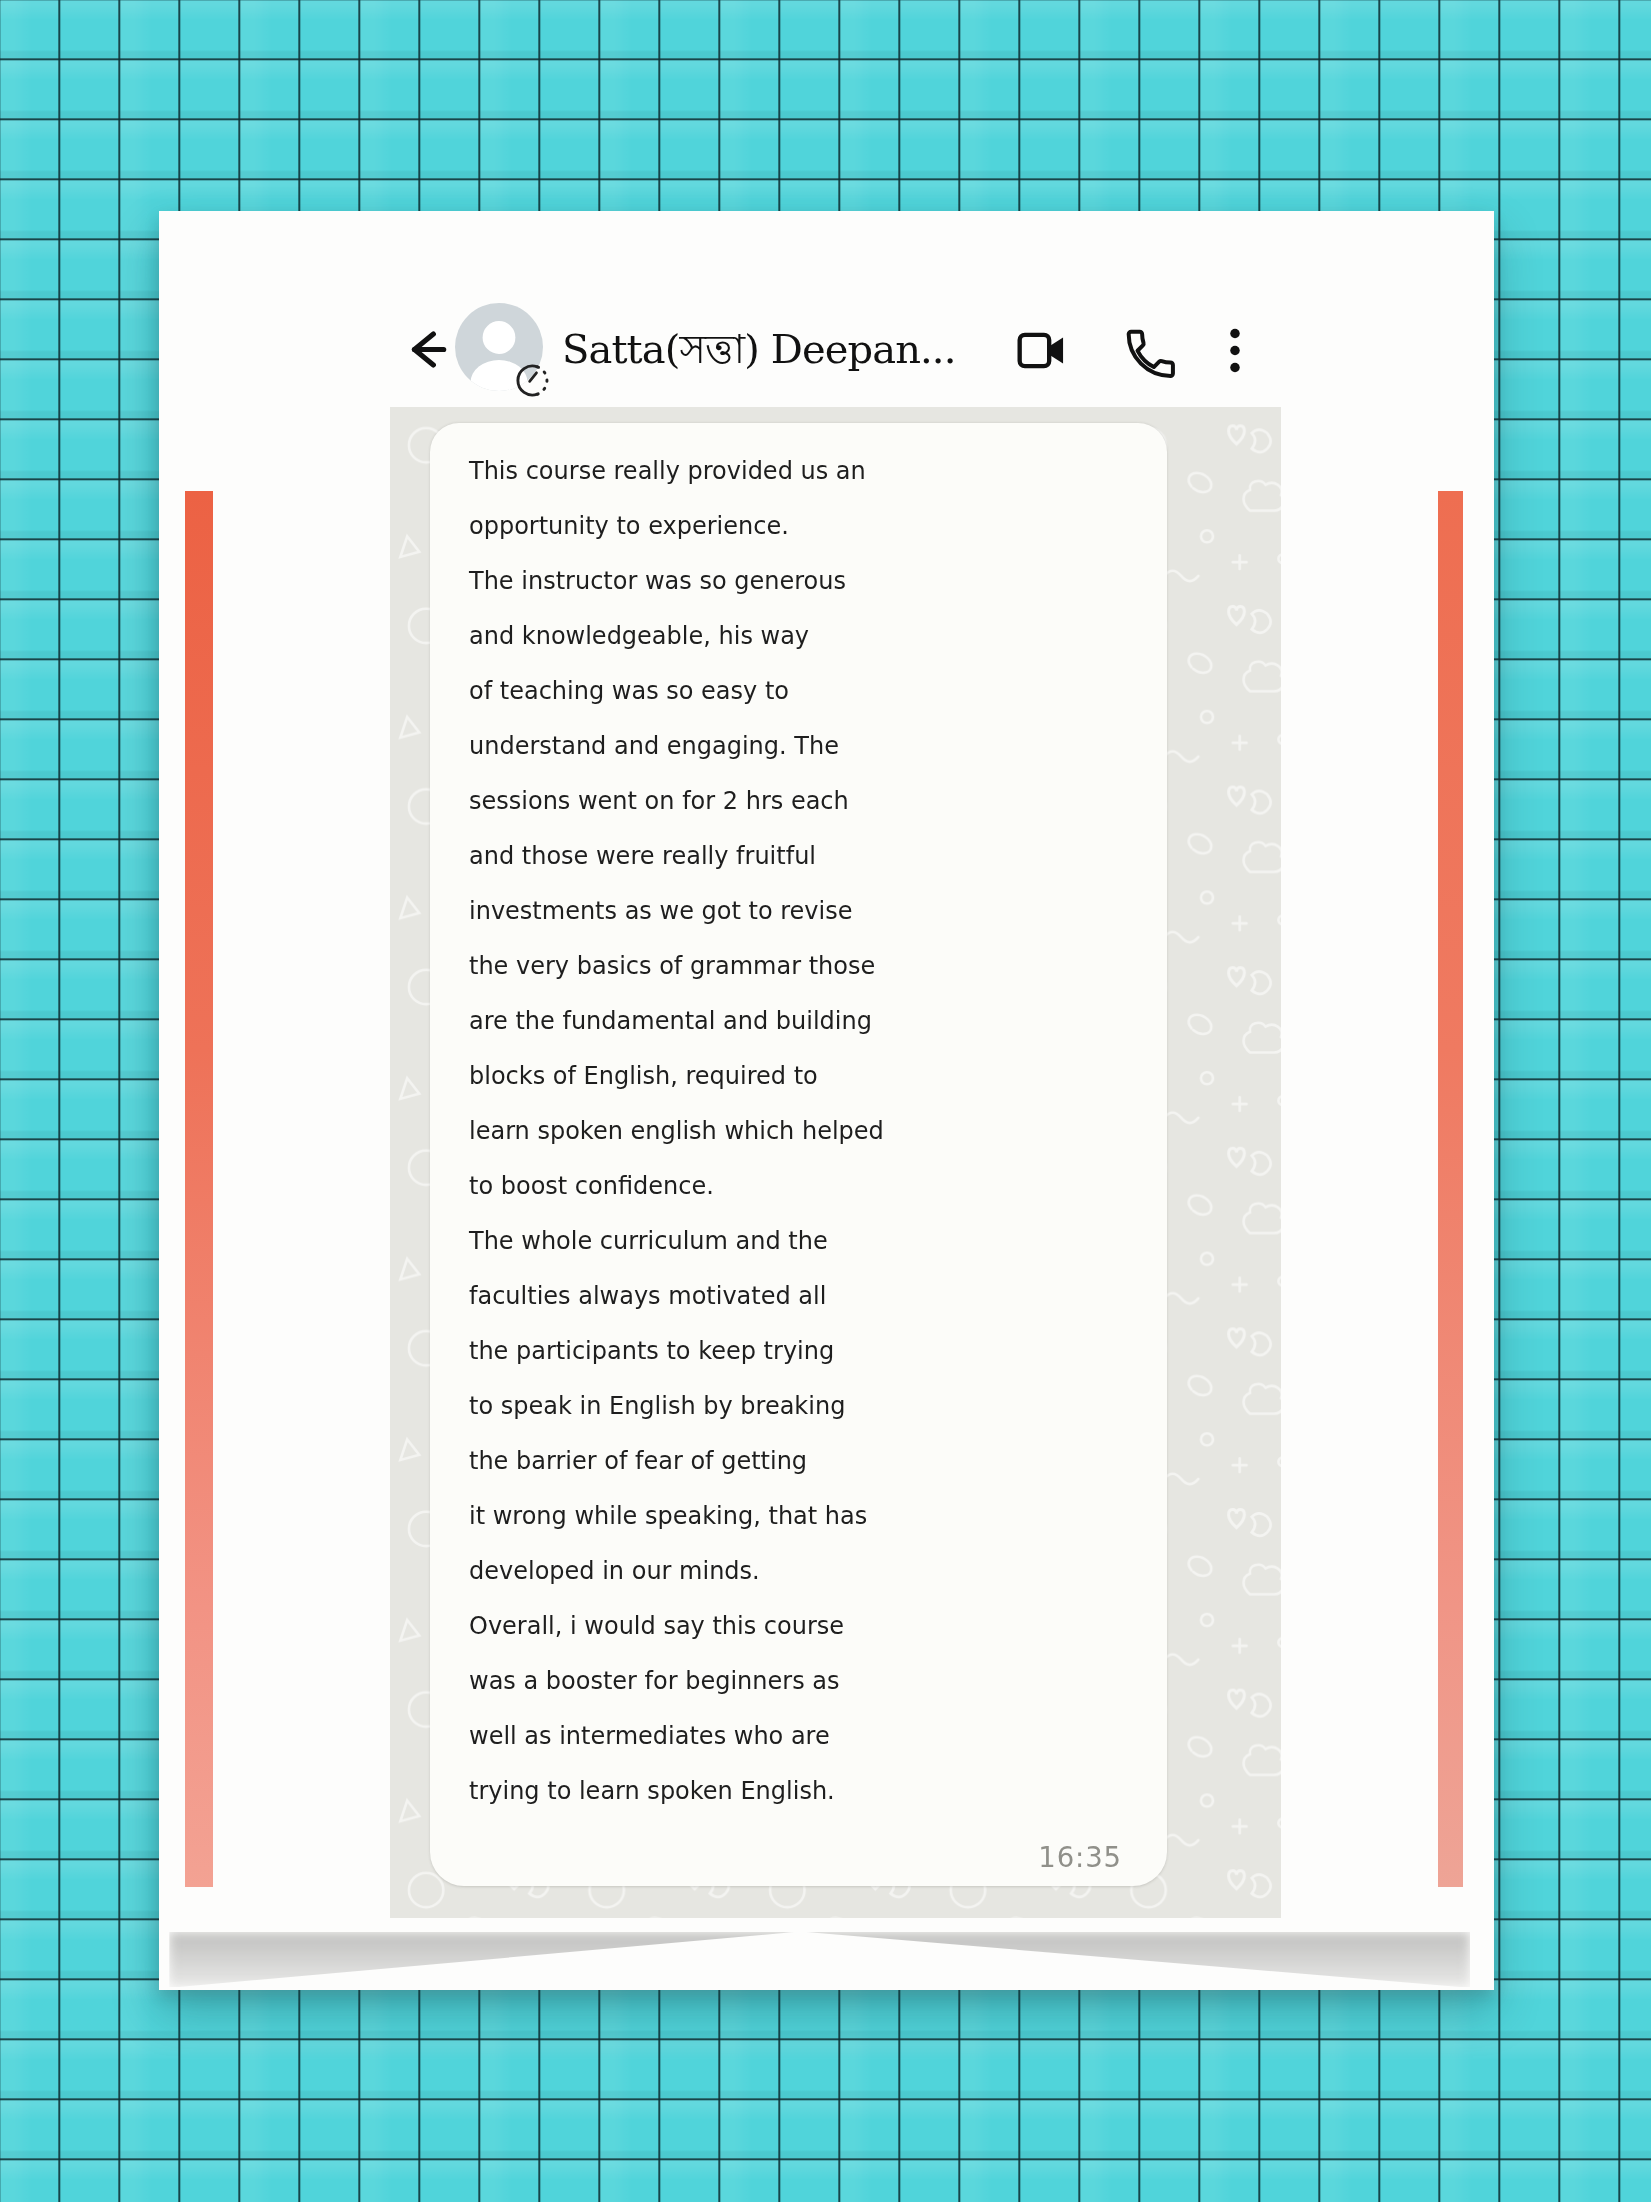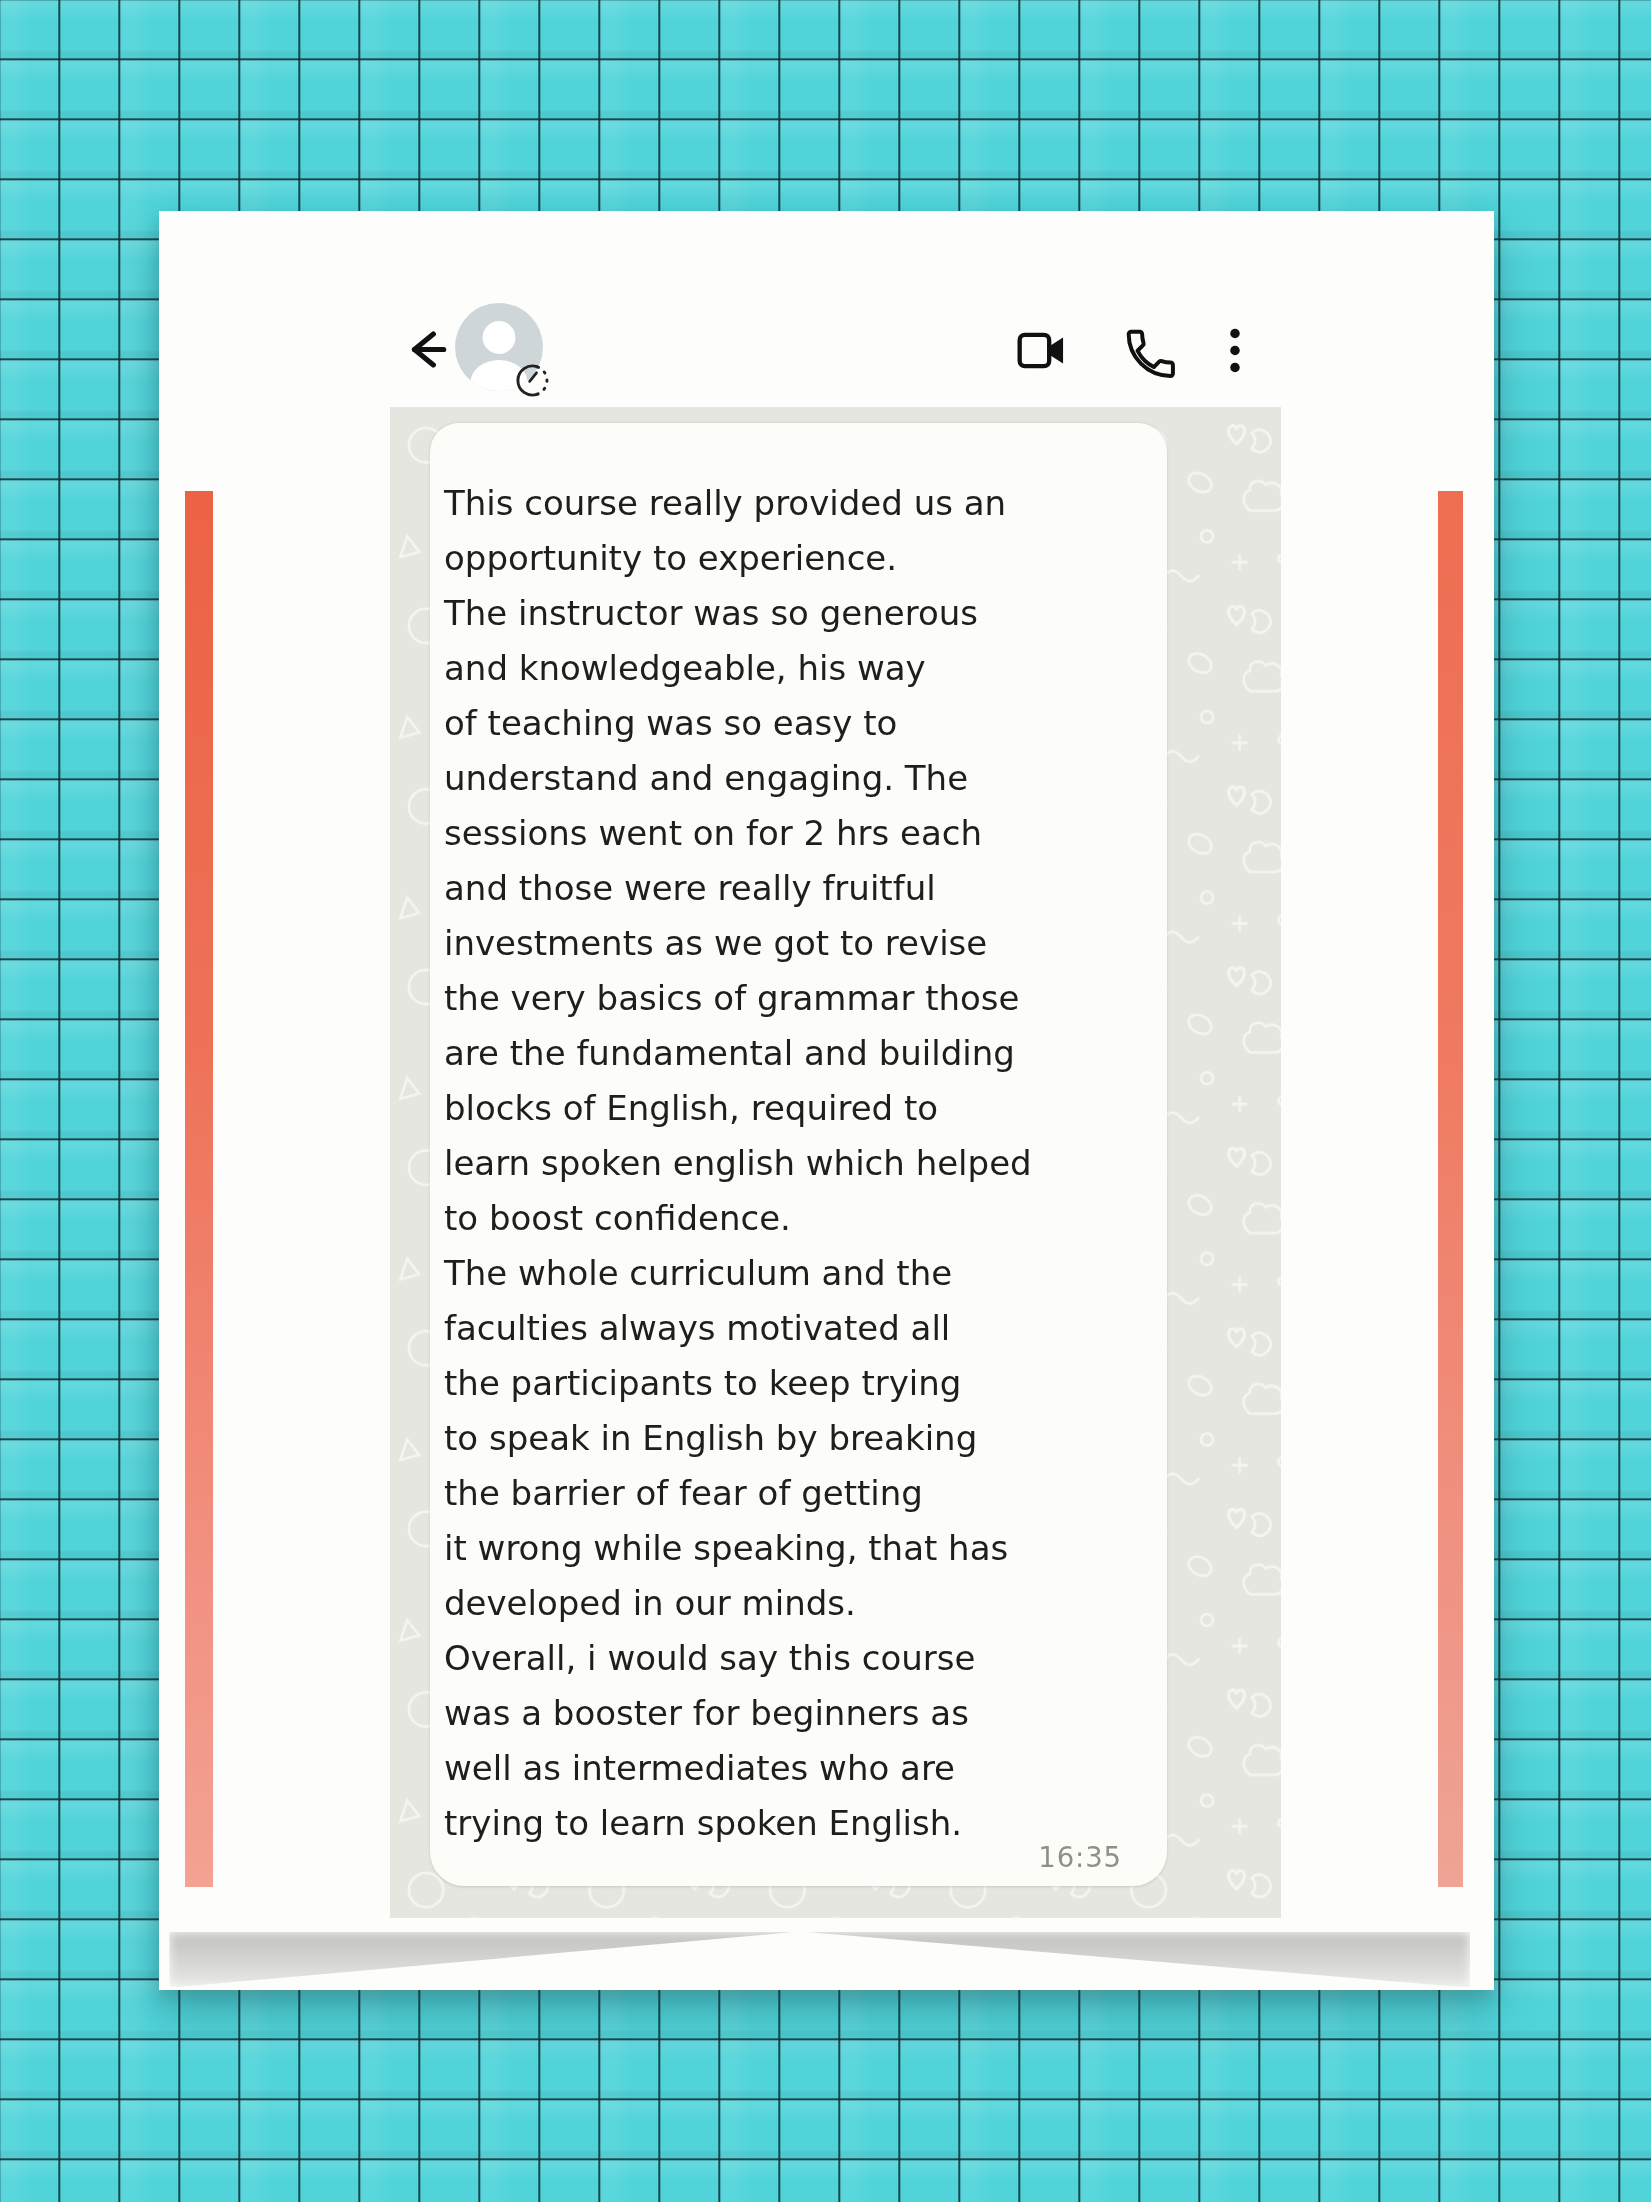--- a/index.html
+++ b/index.html
@@ -54,23 +54,23 @@
     background:#e6e6e1;overflow:hidden;
   }
   .doodles{position:absolute;inset:0;}
   
   .bubble{
     position:absolute;left:40px;top:16.3px;width:737px;height:1463px;
     background:#fcfcf9;border-radius:29px 29px 34px 34px;
     box-shadow:0 0.9px 2.6px rgba(60,60,55,0.18);
   }
   .msg-text{
-    position:absolute;left:14px;top:20.6px;width:688px;
+    position:absolute;left:39px;top:20.6px;width:688px;
     white-space:pre-line;
-    font-size:34px;line-height:55px;color:#1e1e1e;letter-spacing:0px;margin-top:32px;
+    font-size:24px;line-height:55px;color:#1e1e1e;letter-spacing:0px;
   }
   .timestamp{
     position:absolute;right:45px;bottom:13.8px;
     font-size:27.5px;color:#90908a;letter-spacing:0.9px;margin-top:16px;
   }
   
   .fold{position:absolute;top:1721px;height:55px;filter:blur(5.2px);}
   .fold.left{
     left:10.3px;width:625px;
     background:linear-gradient(180deg,rgba(50,50,48,0.30) 0%,rgba(50,50,48,0.10) 100%);
@@ -111,20 +111,21 @@
     </div>
 
     <div class="avatar-badge">
       <svg width="41" height="41" viewBox="0 0 48 48">
         <path d="M32 8 A17 17 0 1 0 32 40" fill="none" stroke="#222" stroke-width="3.4" stroke-linecap="round"></path>
         <path d="M32 8 A17 17 0 0 1 32 40" fill="none" stroke="#222" stroke-width="3.4" stroke-linecap="round" stroke-dasharray="1.6 8.5"></path>
         <line x1="23" y1="25" x2="31" y2="15" stroke="#222" stroke-width="3.2" stroke-linecap="round"></line>
       </svg>
     </div>
 
+    <div class="contact-name">Satta(সত্তা) Deepan...</div>
 
     <div class="hdr-icon video-btn">
       <span>
         <svg width="59" height="59" viewBox="0 0 68 68">
           <rect x="10" y="16" width="34" height="36" rx="6" fill="none" stroke="#111" stroke-width="5"></rect>
           <path d="M46 28 L60 19 L60 49 L46 40 Z" fill="#111"></path>
         </svg>
       </span>
     </div>
 

